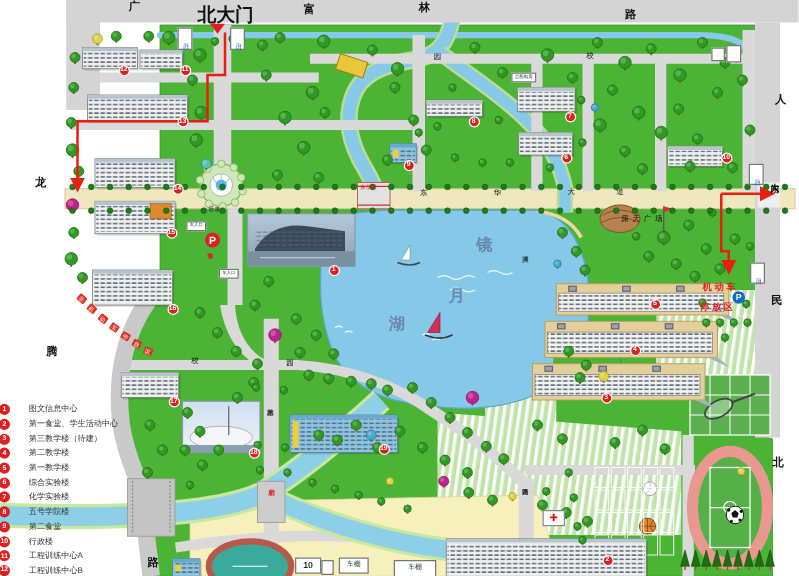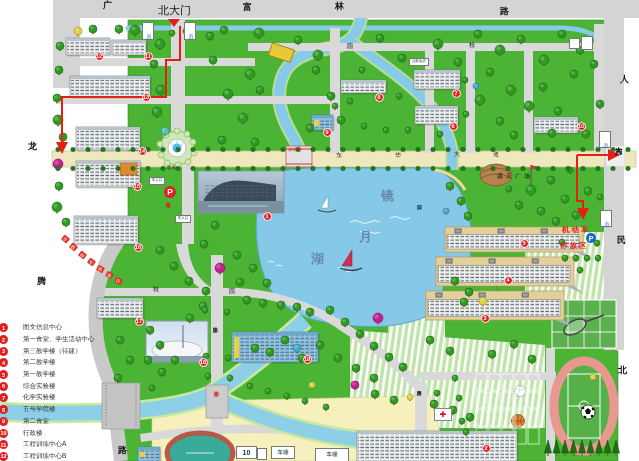--- a/index.html
+++ b/index.html
@@ -1390,21 +1390,21 @@
       <div class="legrow">
         <span class="legnum">12</span>
         <span class="legtxt">工程训练中心B</span>
       </div>
     </div>
 
   <div class="crossbox" id="clinicBox" style="left: 434px; top: 408px; width: 16px; height: 11px;">
       <span>✚</span>
     </div>
 <div class="lbl" style="left: 103px; top: 1px; font-size: 9px; font-weight: bold;">广</div>
-    <div class="lbl" style="left: 158px; top: 5px; font-size: 11px; font-weight: normal;">北大门</div>
+    <div class="lbl" style="left: 158px; top: 5px; font-size: 15px; font-weight: bold;">北大门</div>
     <div class="lbl" style="left: 243px; top: 3px; font-size: 9px; font-weight: bold;">富</div>
     <div class="lbl" style="left: 335px; top: 2px; font-size: 9px; font-weight: bold;">林</div>
     <div class="lbl" style="left: 500px; top: 7px; font-size: 9px; font-weight: bold;">路</div>
     <div class="lbl" style="left: 620px; top: 75px; font-size: 9px; font-weight: bold;">人</div>
     <div class="lbl" style="left: 617px; top: 236px; font-size: 9px; font-weight: bold;">民</div>
     <div class="lbl" style="left: 618px; top: 366px; font-size: 9px; font-weight: bold;">北</div>
     <div class="lbl" style="left: 28px; top: 142px; font-size: 9px; font-weight: bold;">龙</div>
     <div class="lbl" style="left: 37px; top: 277px; font-size: 9px; font-weight: bold;">腾</div>
     <div class="lbl" style="left: 118px; top: 446px; font-size: 9px; font-weight: bold;">路</div>
     <div class="lbl v" style="left: 615px; top: 141px; font-size: 7px; font-weight: bold;">东大门</div>

